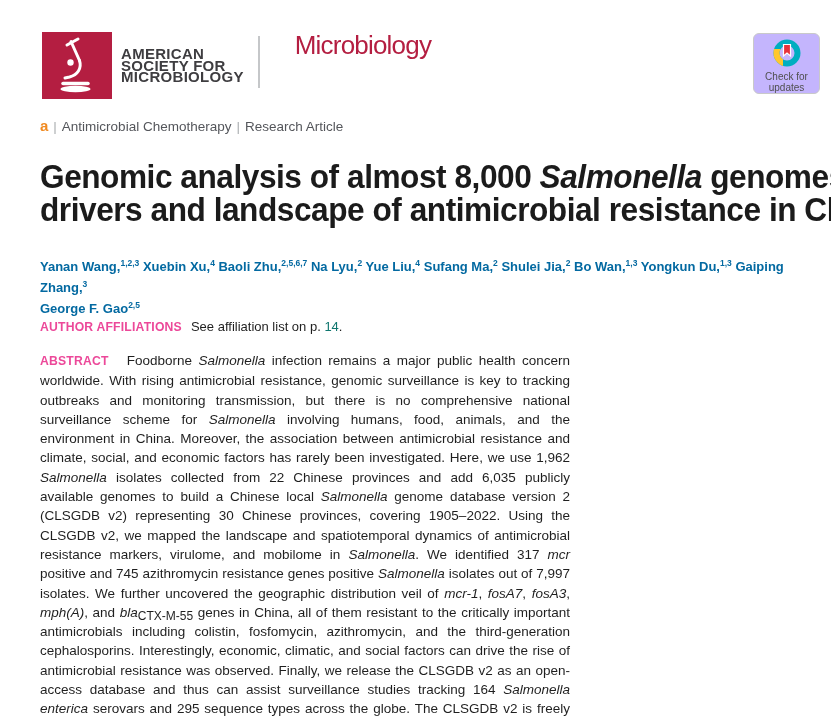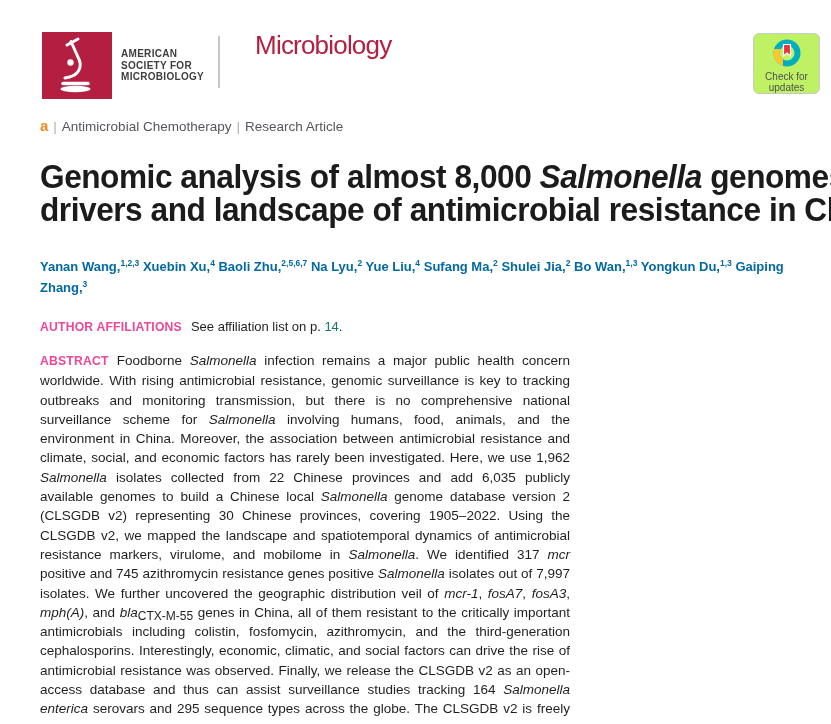--- a/index.html
+++ b/index.html
@@ -3,27 +3,27 @@
 <meta charset="utf-8">
 <style>
   html,body{margin:0;padding:0;background:#ffffff;}
   .page{
     position:relative;width:831px;height:724px;background:#fff;overflow:hidden;
     font-family:"Liberation Sans",sans-serif;color:#1f1f1f;
   }
   
   .brand{position:absolute;left:42px;top:32px;display:flex;align-items:flex-start;}
   .asm-square{width:70px;height:67px;background:#b41e41;flex:0 0 auto;display:flex;align-items:center;justify-content:center;}
-  .asm-text{margin-left:9px;align-self:center;font-size:10px;font-weight:700;line-height:11.5px;
+  .asm-text{margin-left:9px;align-self:center;font-size:15px;font-weight:700;line-height:11.5px;
     letter-spacing:.3px;color:#3e3d40;}
   .brand-divider{width:2px;height:52px;background:#c5c7c9;margin:4px 13px 0 14px;}
   .wordmark{margin-top:1px;color:#b41e41;}
   .wm-top{font-size:26px;font-weight:400;letter-spacing:-.8px;margin-left:22px;line-height:24px;}
   .wm-bottom{font-size:37px;font-weight:700;letter-spacing:-1.2px;line-height:34px;margin-top:-2px;}
-  .updates{position:absolute;top:33px;right:11px;width:67px;height:61px;background:#bef264;
+  .updates{position:absolute;top:33px;right:11px;width:67px;height:61px;background:#c4b5fd;
     border:1px solid #c9c9c9;border-radius:6px;box-sizing:border-box;text-align:center;padding-top:5px;cursor:pointer;}
   .upd-text{font-size:10px;line-height:10.5px;color:#4f4f4f;margin-top:1px;}
   
   .eyebrow{position:absolute;left:40px;top:117px;font-size:13.5px;color:#54565b;}
   .oa{color:#f08a21;font-weight:700;font-size:15px;}
   .pipe{color:#aaadb0;padding:0 5px;}
   
   .title{position:absolute;left:40px;top:160px;margin:0;font-size:34px;font-weight:700;
     letter-spacing:-.5px;line-height:33px;color:#1b1b1b;}
   .title-line{transform:scaleX(.93);transform-origin:0 0;white-space:nowrap;}
@@ -33,21 +33,21 @@
   .authors sup{font-size:8.5px;vertical-align:super;line-height:0;}
   
   .affil{position:absolute;left:40px;top:319px;font-size:13px;}
   .red-label{color:#ec4899;font-weight:700;font-size:12.2px;letter-spacing:.2px;margin-right:9px;}
   .link{color:#0f766e;text-decoration:none;cursor:pointer;}
   
   .abstract{position:absolute;left:40px;top:351px;width:530px;margin:0;font-size:13.5px;
     line-height:19.3px;text-align:justify;color:#1f1f1f;}
   .abstract i{font-style:italic;}
   .abstract sub{font-size:12px;vertical-align:-0.25em;line-height:0;}
-  .abs-label{margin-right:8px;}
+  .abs-label{margin-right:18px;}
 </style>
 </head>
 <body>
 
 <div class="page">
 
   <div class="brand">
     <div class="asm-square">
       <svg width="70" height="67" viewBox="0 0 70 67">
         <g fill="none" stroke="#ffffff" stroke-width="3" stroke-linecap="round">
@@ -92,20 +92,21 @@
     <span class="oa">a</span><span class="pipe">|</span><span>Antimicrobial Chemotherapy</span><span class="pipe">|</span><span>Research Article</span>
   </div>
 
   <h1 class="title">
     <div class="title-line"><span>Genomic analysis of almost 8,000 </span><i>Salmonella</i><span> genomes reveals</span></div>
     <div class="title-line"><span>drivers and landscape of antimicrobial resistance in China</span></div>
   </h1>
 
   <div class="authors">
     <div><span>Yanan Wang,</span><sup>1,2,3</sup><span> Xuebin Xu,</span><sup>4</sup><span> Baoli Zhu,</span><sup>2,5,6,7</sup><span> Na Lyu,</span><sup>2</sup><span> Yue Liu,</span><sup>4</sup><span> Sufang Ma,</span><sup>2</sup><span> Shulei Jia,</span><sup>2</sup><span> Bo Wan,</span><sup>1,3</sup><span> Yongkun Du,</span><sup>1,3</sup><span> Gaiping Zhang,</span><sup>3</sup></div>
+    <div><span>George F. Gao</span><sup>2,5</sup></div>
   </div>
 
   <div class="affil">
     <span class="red-label">AUTHOR AFFILIATIONS</span><span>See affiliation list on p. </span><a class="link">14</a><span>.</span>
   </div>
 
   <p class="abstract">
     <span class="red-label abs-label">ABSTRACT</span><span><span>Foodborne </span><i>Salmonella</i><span> infection remains a major public health concern worldwide. With rising antimicrobial resistance, genomic surveillance is key to tracking outbreaks and monitoring transmission, but there is no comprehensive national surveillance scheme for </span><i>Salmonella</i><span> involving humans, food, animals, and the environment in China. Moreover, the association between antimicrobial resistance and climate, social, and economic factors has rarely been investigated. Here, we use 1,962 </span><i>Salmonella</i><span> isolates collected from 22 Chinese provinces and add 6,035 publicly available genomes to build a Chinese local </span><i>Salmonella</i><span> genome database version 2 (CLSGDB v2) representing 30 Chinese provinces, covering 1905–2022. Using the CLSGDB v2, we mapped the landscape and spatiotemporal dynamics of antimicrobial resistance markers, virulome, and mobilome in </span><i>Salmonella</i><span>. We identified 317 </span><i>mcr</i><span> positive and 745 azithromycin resistance genes positive </span><i>Salmonella</i><span> isolates out of 7,997 isolates. We further uncovered the geographic distribution veil of </span><i>mcr-1</i><span>, </span><i>fosA7</i><span>, </span><i>fosA3</i><span>, </span><i>mph(A)</i><span>, and </span><i>bla</i><sub>CTX-M-55</sub><span> genes in China, all of them resistant to the critically important antimicrobials including colistin, fosfomycin, azithromycin, and the third-generation cephalosporins. Interestingly, economic, climatic, and social factors can drive the rise of antimicrobial resistance was observed. Finally, we release the CLSGDB v2 as an open-access database and thus can assist surveillance studies tracking 164 </span><i>Salmonella enterica</i><span> serovars and 295 sequence types across the globe. The CLSGDB v2 is freely available at </span><a class="link">https://nmdc.cn/clsgdbv2</a><span>.</span></span>
   </p>
 

